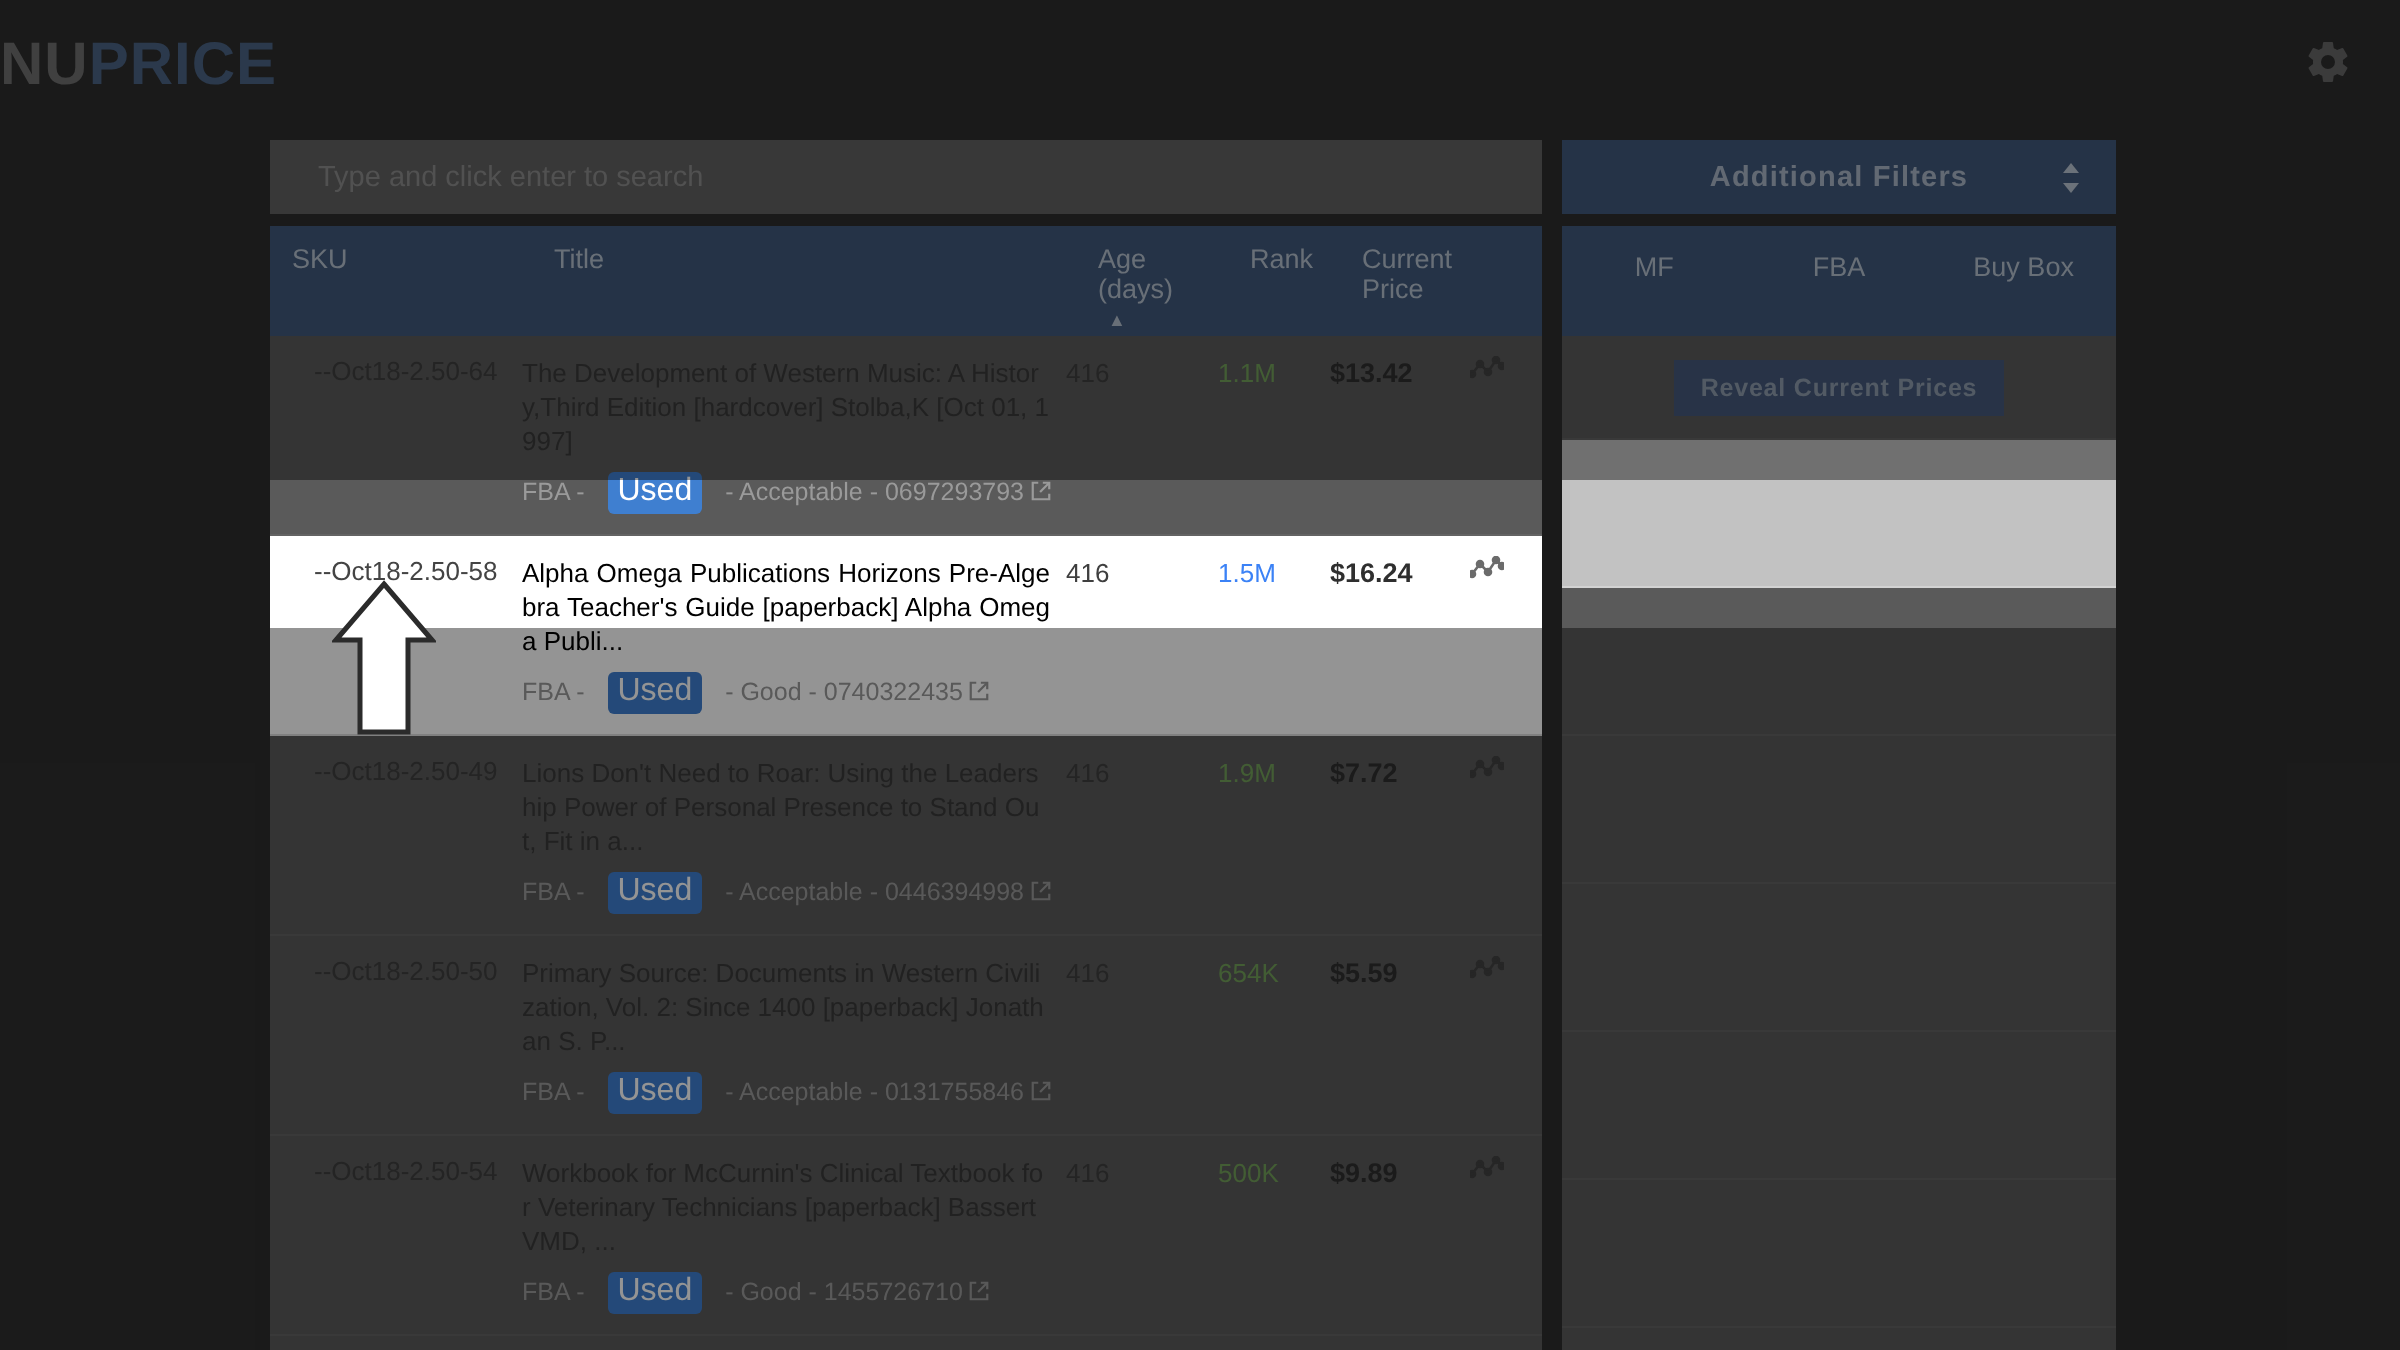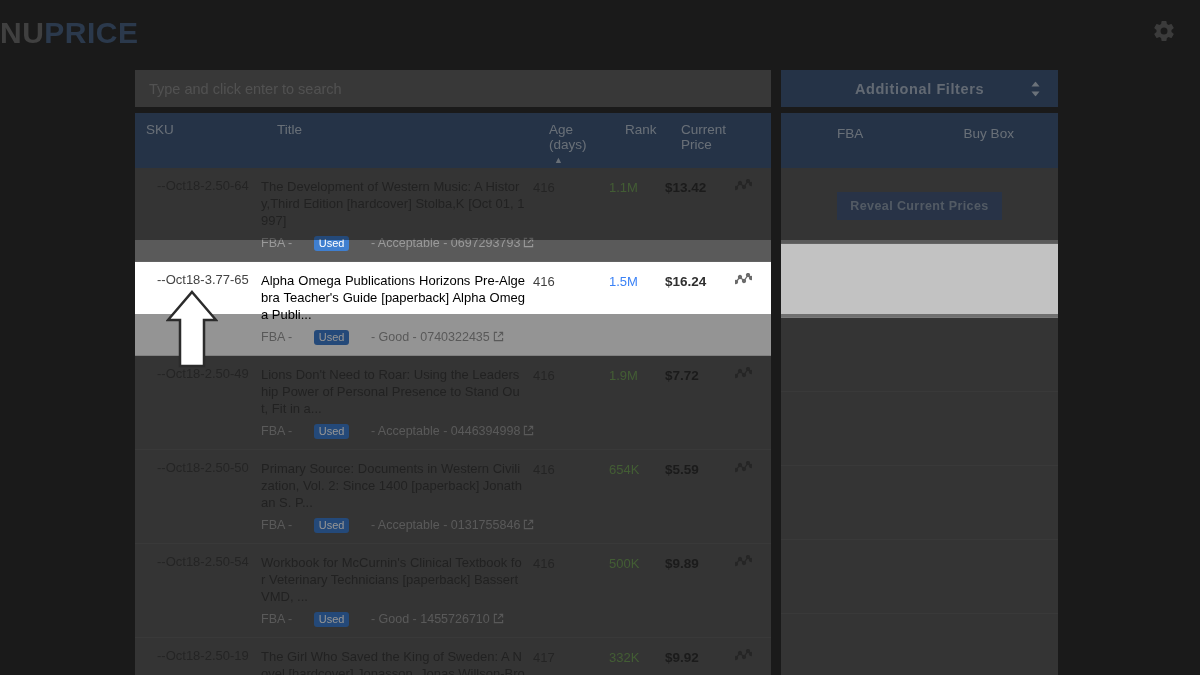--- a/index.html
+++ b/index.html
@@ -36,21 +36,21 @@
 
   
   .search-wrap {
     position: absolute; left: 135px; top: 70px;
     width: 636px; height: 37px;
     background: #616161;
   }
   .search-input {
     width: 100%; height: 100%;
     background: transparent; border: 0; outline: none;
-    padding: 0 14px;
+    padding: 0 24px;
     font-family: "Liberation Sans", sans-serif;
     font-size: 14.5px;
     color: #ffffff;
   }
   .search-input::placeholder { color: #8c8c8c; }
 
   .filters-btn {
     position: absolute; left: 781px; top: 70px;
     width: 277px; height: 37px;
     background: #41587a;
@@ -123,24 +123,24 @@
   .sub-line {
     margin-top: 7px;
     font-size: 12.5px; color: #9a9a9a;
     white-space: nowrap;
   }
   .row.selected .sub-line { color: #9a9a9a; }
   .badge-used {
     display: inline-block;
     background: #3f7fd0;
     color: #ffffff;
-    font-size: 11px;
+    font-size: 16px;
     padding: 1px 5px 2px 5px;
     border-radius: 3px;
-    margin: 0 18px;
+    margin: 0 8px;
   }
   .ext-icon {
     display: inline-block; width: 11px; height: 11px;
     vertical-align: -1px; margin-left: 3px;
   }
   .age-text   { font-size: 13px; color: #3f3f3f; }
   .rank-text  { font-size: 13px; color: #73a05a; }
   .row.selected .rank-text { color: #3b82f6; }
   .price-text { font-size: 13.5px; color: #2f2f2f; font-weight: bold; }
   .graph-icon { opacity: .75; }
@@ -154,21 +154,21 @@
   }
   .right-head {
     display: flex; height: 55px;
     background: #41587a;
     color: #b4c0ce;
     font-size: 13.5px;
     padding-top: 13px;
   }
   .right-head .rcell { flex: 1; text-align: center; }
   .reveal-zone {
-    height: 76px;
+    height: 52px;
     display: flex; align-items: center; justify-content: center;
     border-bottom: 1px solid #636363;
   }
   .reveal-btn {
     background: #46597a; border: 0;
     color: #8e9cad;
     font-family: "Liberation Sans", sans-serif;
     font-size: 12.5px; font-weight: bold; letter-spacing: .4px;
     padding: 7px 13px;
     cursor: pointer;
@@ -268,21 +268,21 @@
                 <polyline points="1,9 5,4 9,8 13,2 16,5"></polyline>
                 <circle cx="1" cy="9" r="1.5" fill="#3a3a3a"></circle>
                 <circle cx="5" cy="4" r="1.5" fill="#3a3a3a"></circle>
                 <circle cx="9" cy="8" r="1.5" fill="#3a3a3a"></circle>
                 <circle cx="13" cy="2" r="1.5" fill="#3a3a3a"></circle>
                 <circle cx="16" cy="5" r="1.5" fill="#3a3a3a"></circle>
               </svg></span></div>
         </div>
         <div class="row selected">
           <div class="cell c-sku">
-            <div class="sku-text">--Oct18-3.77-65</div>
+            <div class="sku-text">--Oct18-2.50-58</div>
           </div>
           <div class="cell c-title">
             <div class="title-text">Alpha Omega Publications Horizons Pre-Algebra Teacher's Guide [paperback] Alpha Omega Publi...</div>
             <div class="sub-line"><span>FBA</span><span> - </span><span class="badge-used">Used</span><span> - </span><span>Good</span><span> - </span><span>0740322435</span><span><svg class="ext-icon" viewBox="0 0 12 12" fill="none" stroke="#9a9a9a" stroke-width="1.2">
                   <path d="M4.5 1.5 H1.5 V10.5 H10.5 V7.5"></path>
                   <path d="M7 1.5 H10.5 V5"></path>
                   <path d="M10.5 1.5 L5.5 6.5"></path>
                 </svg></span></div>
           </div>
           <div class="cell c-age"><span class="age-text">416</span></div>
@@ -386,20 +386,21 @@
                 <circle cx="9" cy="8" r="1.5" fill="#3a3a3a"></circle>
                 <circle cx="13" cy="2" r="1.5" fill="#3a3a3a"></circle>
                 <circle cx="16" cy="5" r="1.5" fill="#3a3a3a"></circle>
               </svg></span></div>
         </div>
       </div>
   </div>
 
   <div class="right-panel">
     <div class="right-head">
+      <div class="rcell">MF</div>
       <div class="rcell">FBA</div>
       <div class="rcell">Buy Box</div>
     </div>
     <div class="reveal-zone">
       <button class="reveal-btn">Reveal Current Prices</button>
     </div>
     <div id="right-rows">
         <div class="right-row selected"></div>
         <div class="right-row"></div>
         <div class="right-row"></div>

